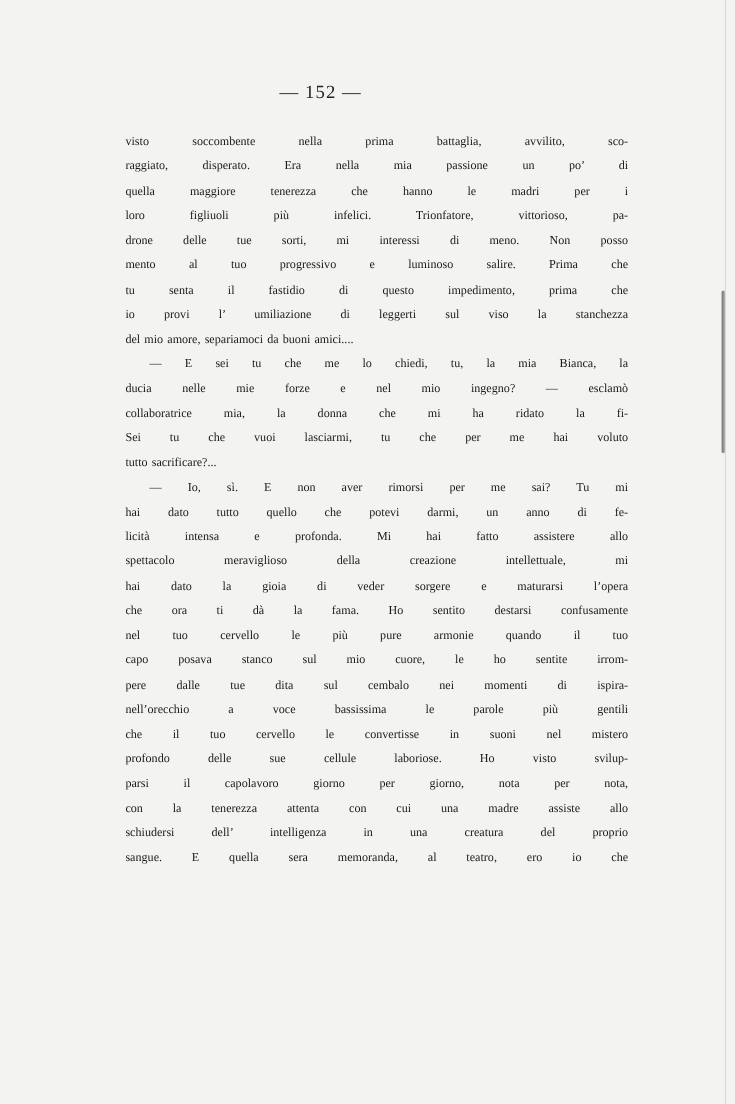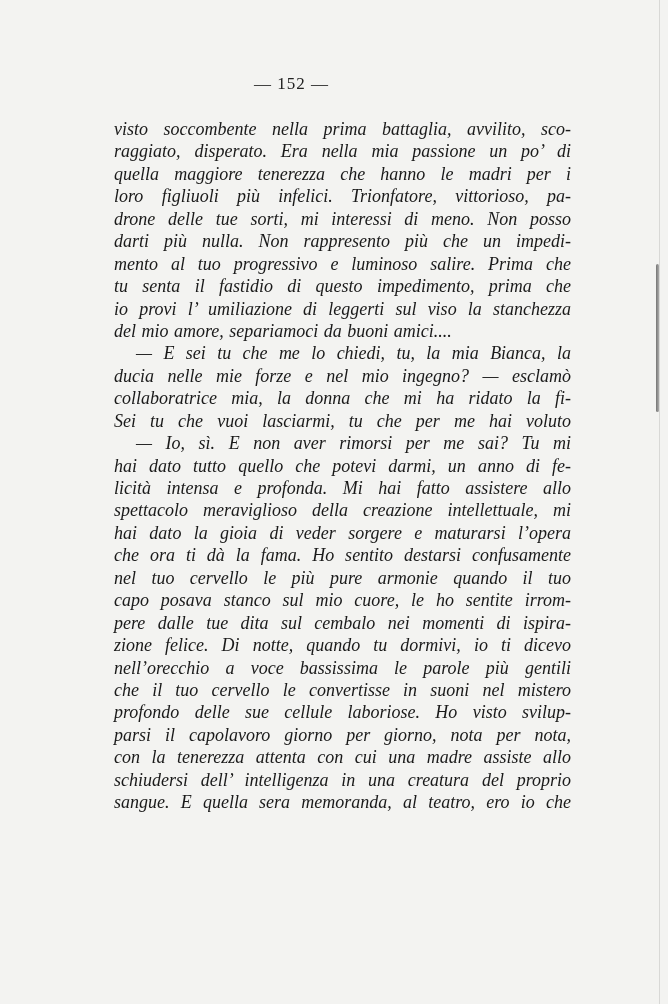--- a/index.html
+++ b/index.html
@@ -21,26 +21,25 @@
   }
   .text-block {
     position: absolute;
     top: 118px;
     left: 114px;
     width: 457px;
   }
   .line {
     height: 22.45px;
     line-height: 22.45px;
-    font-size: 18px;
+    font-size: 11px;
     white-space: nowrap;
     text-align: justify;
     text-align-last: justify;
     word-spacing: 1px;
-    font-style: italic;
   }
   .line.last {
     text-align-last: left;
   }
   .line.indent {
     padding-left: 22px;
   }
   .gutter-mark {
     position: absolute;
     left: 656px; top: 264px;
@@ -60,39 +59,38 @@
 <body>
 
 <div class="page-number">— 152 —</div>
 
 <div class="text-block" id="text-block">
     <div class="line">visto soccombente nella prima battaglia, avvilito, sco-</div>
     <div class="line">raggiato, disperato. Era nella mia passione un po’ di</div>
     <div class="line">quella maggiore tenerezza che hanno le madri per i</div>
     <div class="line">loro figliuoli più infelici. Trionfatore, vittorioso, pa-</div>
     <div class="line">drone delle tue sorti, mi interessi di meno. Non posso</div>
-    <div class="line">darti più nulla. Non rappresento più che un impedi-</div>
     <div class="line">mento al tuo progressivo e luminoso salire. Prima che</div>
     <div class="line">tu senta il fastidio di questo impedimento, prima che</div>
     <div class="line">io provi l’ umiliazione di leggerti sul viso la stanchezza</div>
     <div class="line last">del mio amore, separiamoci da buoni amici....</div>
     <div class="line indent">— E sei tu che me lo chiedi, tu, la mia Bianca, la</div>
     <div class="line">ducia nelle mie forze e nel mio ingegno? — esclamò</div>
     <div class="line">collaboratrice mia, la donna che mi ha ridato la fi-</div>
     <div class="line">Sei tu che vuoi lasciarmi, tu che per me hai voluto</div>
+    <div class="line last">tutto sacrificare?...</div>
     <div class="line indent">— Io, sì. E non aver rimorsi per me sai? Tu mi</div>
     <div class="line">hai dato tutto quello che potevi darmi, un anno di fe-</div>
     <div class="line">licità intensa e profonda. Mi hai fatto assistere allo</div>
     <div class="line">spettacolo meraviglioso della creazione intellettuale, mi</div>
     <div class="line">hai dato la gioia di veder sorgere e maturarsi l’opera</div>
     <div class="line">che ora ti dà la fama. Ho sentito destarsi confusamente</div>
     <div class="line">nel tuo cervello le più pure armonie quando il tuo</div>
     <div class="line">capo posava stanco sul mio cuore, le ho sentite irrom-</div>
     <div class="line">pere dalle tue dita sul cembalo nei momenti di ispira-</div>
-    <div class="line">zione felice. Di notte, quando tu dormivi, io ti dicevo</div>
     <div class="line">nell’orecchio a voce bassissima le parole più gentili</div>
     <div class="line">che il tuo cervello le convertisse in suoni nel mistero</div>
     <div class="line">profondo delle sue cellule laboriose. Ho visto svilup-</div>
     <div class="line">parsi il capolavoro giorno per giorno, nota per nota,</div>
     <div class="line">con la tenerezza attenta con cui una madre assiste allo</div>
     <div class="line">schiudersi dell’ intelligenza in una creatura del proprio</div>
     <div class="line">sangue. E quella sera memoranda, al teatro, ero io che</div>
   </div>
 
 <div class="gutter-line"></div>

